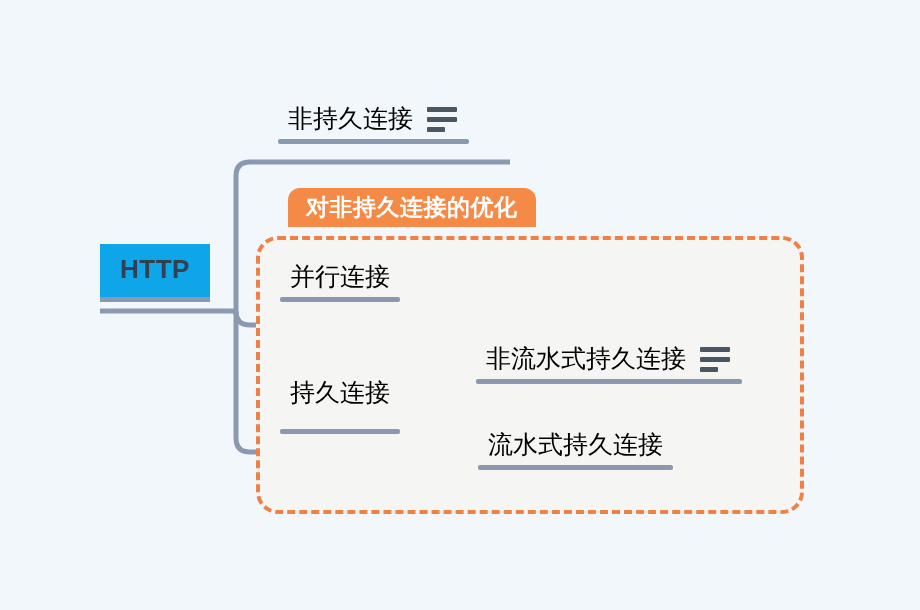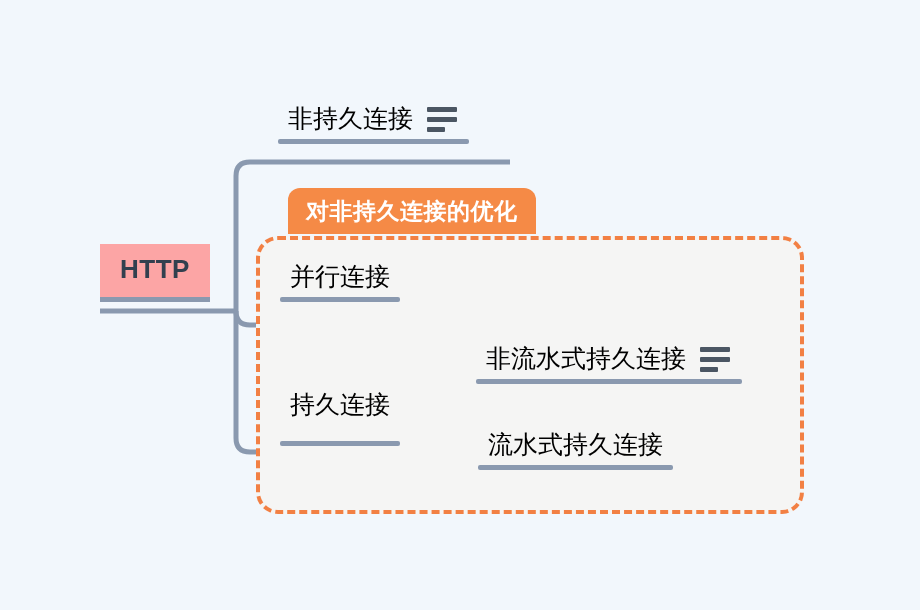--- a/index.html
+++ b/index.html
@@ -38,21 +38,21 @@
     height: 278px;
     background: #f5f5f4;
     border: 4px dashed #f28044;
     border-radius: 22px;
     box-sizing: border-box;
   }
   .summary-tab {
     position: absolute;
     left: 288px;
     top: 188px;
-    height: 46px;
+    height: 39px;
     padding: 0 18px 0 18px;
     background: #f58a46;
     border-radius: 12px 12px 0 0;
     display: flex;
     align-items: center;
     box-sizing: border-box;
   }
   .summary-tab-label {
     color: #ffffff;
     font-size: 23px;
@@ -87,21 +87,21 @@
     border-radius: 2px;
     width: 100%;
   }
 
   
   .node-root {
     left: 100px;
     top: 244px;
   }
   .root-box {
-    background: #fca5a5;
+    background: #0ea5e9;
     padding: 10px 20px 12px 20px;
     display: flex;
     align-items: center;
     justify-content: center;
   }
   .root-label {
     font-size: 26px;
     font-weight: bold;
     color: #32404f;
     letter-spacing: 0.5px;
@@ -110,21 +110,21 @@
   .root-underline {
     height: 5px;
     background: #8a99af;
     width: 100%;
     border-radius: 0;
   }
 
   
   .node-nonpersistent { left: 278px; top: 104px; }
   .node-parallel      { left: 280px; top: 262px; text-align: right; }
-  .node-persistent    { left: 280px; top: 390px; gap: 16px; }
+  .node-persistent    { left: 280px; top: 378px; gap: 16px; }
   .node-nonpipelined  { left: 476px; top: 344px; align-items: center; }
   .node-pipelined     { left: 478px; top: 430px; }
 
   
   .note-icon {
     display: inline-flex;
     flex-direction: column;
     gap: 5px;
     width: 32px;
     flex: 0 0 auto;

